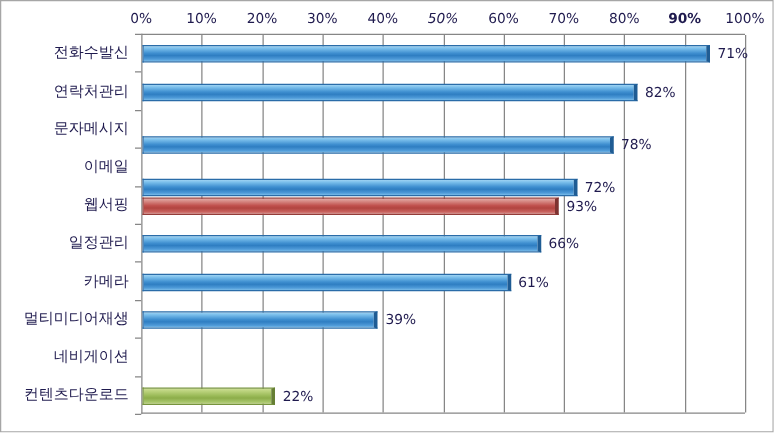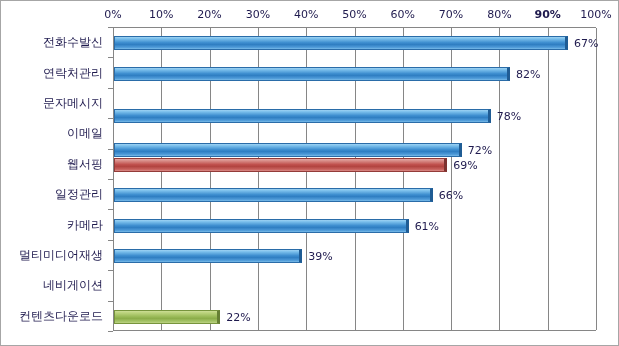--- a/index.html
+++ b/index.html
@@ -137,58 +137,58 @@
 <body>
 
 <div id="chart-frame">
 
   <div id="x-axis-labels">
       <div class="x-tick-label" style="left: 112px;">0%</div>
       <div class="x-tick-label" style="left: 160.3px;">10%</div>
       <div class="x-tick-label" style="left: 208.6px;">20%</div>
       <div class="x-tick-label" style="left: 256.9px;">30%</div>
       <div class="x-tick-label" style="left: 305.2px;">40%</div>
-      <div class="x-tick-label" style="left: 353.5px;">50%</div>
+      <div class="x-tick-label" style="left: 353.5px; font-style: italic;">50%</div>
       <div class="x-tick-label" style="left: 401.8px;">60%</div>
       <div class="x-tick-label" style="left: 450.1px;">70%</div>
       <div class="x-tick-label" style="left: 498.4px;">80%</div>
       <div class="x-tick-label" style="left: 546.7px; font-weight: bold;">90%</div>
       <div class="x-tick-label" style="left: 595px;">100%</div>
     </div>
 
   <div id="plot-area">
       <div class="gridline" style="left: 47.3px;"></div>
       <div class="gridline" style="left: 95.6px;"></div>
       <div class="gridline" style="left: 143.9px;"></div>
       <div class="gridline" style="left: 192.2px;"></div>
       <div class="gridline" style="left: 240.5px;"></div>
       <div class="gridline" style="left: 288.8px;"></div>
       <div class="gridline" style="left: 337.1px;"></div>
       <div class="gridline" style="left: 385.4px;"></div>
       <div class="gridline" style="left: 433.7px;"></div>
       <div class="gridline" style="left: 482px;"></div>
       <div class="bar-row" style="top: 8.2px; width: 483px;">
         <div class="bar blue" style="width: 454.02px;"></div>
-        <div class="bar-value" style="left: 460.02px;">67%</div>
+        <div class="bar-value" style="left: 460.02px;">71%</div>
       </div>
       <div class="bar-row" style="top: 38.6px; width: 559px;">
         <div class="bar blue" style="width: 396.06px;"></div>
         <div class="bar-value" style="left: 402.06px;">82%</div>
       </div>
       <div class="bar-row" style="top: 69px; width: 483px; margin-top: 12px;">
         <div class="bar blue" style="width: 376.74px;"></div>
         <div class="bar-value" style="left: 382.74px;">78%</div>
       </div>
       <div class="bar-row" style="top: 115px; width: 555px; text-align: center;">
         <div class="bar blue" style="width: 347.76px;"></div>
         <div class="bar-value" style="left: 353.76px;">72%</div>
       </div>
       <div class="bar-row" style="top: 129.8px; width: 483px;">
         <div class="bar red" style="width: 333.27px;"></div>
-        <div class="bar-value" style="left: 339.27px;">69%</div>
+        <div class="bar-value" style="left: 339.27px;">93%</div>
       </div>
       <div class="bar-row" style="top: 160.2px; width: 483px;">
         <div class="bar blue" style="width: 318.78px;"></div>
         <div class="bar-value" style="left: 324.78px;">66%</div>
       </div>
       <div class="bar-row" style="top: 190.6px; width: 483px;">
         <div class="bar blue" style="width: 294.63px;"></div>
         <div class="bar-value" style="left: 300.63px;">61%</div>
       </div>
       <div class="bar-row" style="top: 221px; width: 401px;">

